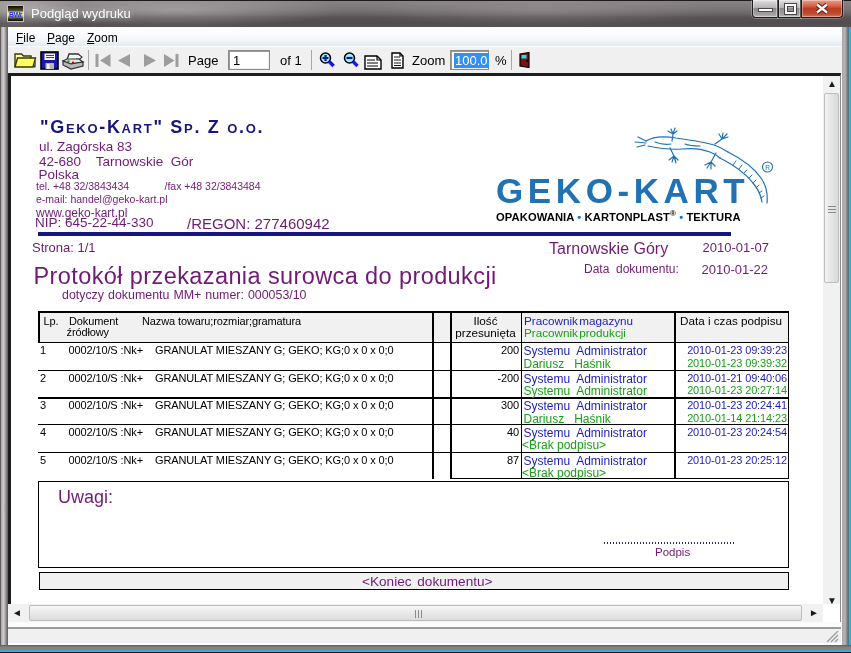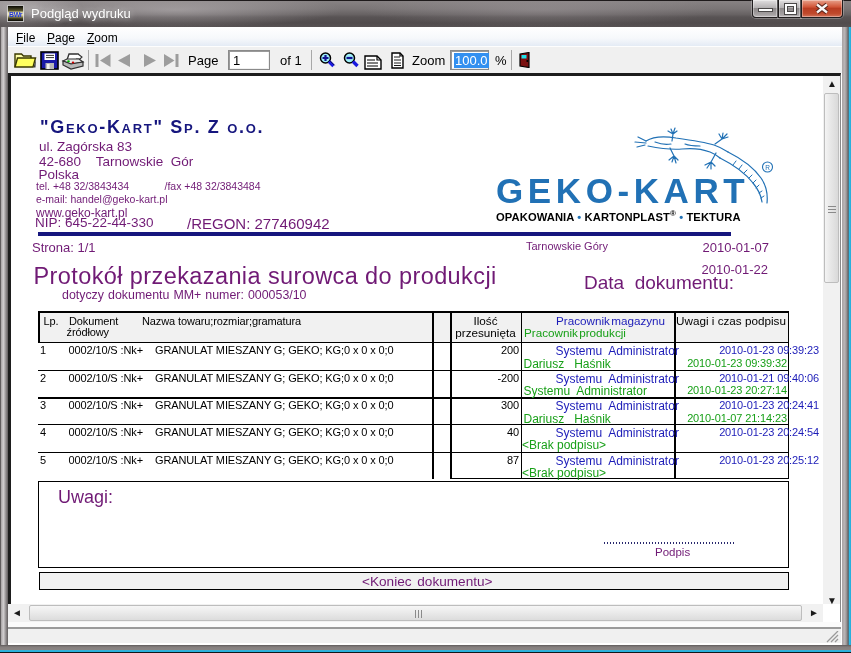--- a/index.html
+++ b/index.html
@@ -67,21 +67,21 @@
 #title { left:33.5px; top:262.5px; font-size:23.5px; letter-spacing:0.4px; }
 #dotyczy { left:62px; top:288px; font-size:12.4px; word-spacing:0.6px; }
 
 #logotext { left:496px; top:170.5px; font-size:35px; font-weight:bold; color:#2171b5; letter-spacing:4.6px; }
 #logosub { left:496px; top:208.5px; font-size:11.2px; font-weight:bold; letter-spacing:0.1px; }
 #logosub b { color:#2171b5; }
 
 .tline { position:absolute; background:#000; }
 .t { position:absolute; font-size:11px; white-space:pre; letter-spacing:-0.12px; }
 .t12 { position:absolute; font-size:11.7px; white-space:pre; }
-.blue { color:#1c1cb8;margin-left:32px; }
+.blue { color:#1c1cb8; }
 .green { color:#18a018; }
 .nm { font-size:12px; letter-spacing:0; }
 #thead { left:38px; top:311px; width:751px; height:31px; background:#f1f1f1; }
 
 #uwagi { left:38px; top:481px; width:751px; height:87px; border:1.5px solid #000; }
 #dots { left:604px; top:542px; width:131px; height:2px; background:repeating-linear-gradient(to right,#2a2a6e 0 1.2px,transparent 1.2px 3px); }
 #podpis { left:655px; top:546px; font-size:11.5px; }
 #koniec { left:39px; top:572px; width:750px; height:17.5px; background:#f1f1f1; border:1.5px solid #000; }
 #koniectext { left:362px; top:573.5px; font-size:13.6px; word-spacing:2px; }
 </style>
@@ -203,23 +203,23 @@
 <div class="abs doc addr13" style="left:39px;top:153.5px">42-680&nbsp;&nbsp;&nbsp; Tarnowskie&nbsp; Gór</div>
 <div class="abs doc addr13" style="left:38.5px;top:166.5px">Polska</div>
 <div class="abs doc addr10" style="left:36px;top:179.5px">tel. +48 32/3843434</div>
 <div class="abs doc addr10" style="left:164.5px;top:179.5px">/fax +48 32/3843484</div>
 <div class="abs doc addr10" style="left:36px;top:192.5px">e-mail: handel@geko-kart.pl</div>
 <div class="abs doc" style="left:36px;top:206px;font-size:12px">www.geko-kart.pl</div>
 <div class="abs doc" style="left:35px;top:215px;font-size:13.5px">NIP: 645-22-44-330</div>
 <div class="abs doc" style="left:187px;top:215px;font-size:15px">/REGON: 277460942</div>
 <div class="abs" id="rule1"></div>
 <div class="abs doc" style="left:32px;top:240px;font-size:13px">Strona: 1/1</div>
-<div class="abs doc" style="left:526px;top:240px;font-size:11px">Tarnowskie Góry</div>
+<div class="abs doc" style="left:549px;top:240px;font-size:16px">Tarnowskie Góry</div>
 <div class="abs doc" style="left:669px;top:240px;width:100px;text-align:right;font-size:13px">2010-01-07</div>
-<div class="abs doc" style="left:584px;top:272px;font-size:19px">Data&nbsp; dokumentu:</div>
+<div class="abs doc" style="left:584px;top:262px;font-size:12px">Data&nbsp; dokumentu:</div>
 <div class="abs doc" style="left:668px;top:261.5px;width:100px;text-align:right;font-size:13px">2010-01-22</div>
 <div class="abs doc" id="title">Protokół przekazania surowca do produkcji</div>
 <div class="abs doc" id="dotyczy">dotyczy dokumentu MM+ numer: 000053/10</div>
 
 <div class="abs" id="logotext">GEKO-KART</div>
 <div class="abs" id="logosub">OPAKOWANIA <b>•</b> KARTONPLAST<sup style="font-size:8px">®</sup> <b>•</b> TEKTURA</div>
 <svg class="abs" style="left:630px;top:115px" width="150" height="95" viewBox="0 0 150 95">
   <g stroke="#2171b5" fill="none" stroke-width="1.2" stroke-linecap="round">
     <path d="M16 26 L8 22 M16 28 L5 27 M15 30 L7 32"></path>
     <path d="M16 26 C24 21 34 21 46 23 C60 25 74 27 84 30 C90 32 95 35 98 37"></path>
@@ -253,21 +253,21 @@
 <div class="tline" style="left:787.5px;top:311px;width:1.5px;height:168px"></div>
 
 <div class="t" style="left:43.5px;top:314.5px">Lp.</div>
 <div class="t" style="left:69px;top:314.5px">Dokument</div>
 <div class="t" style="left:66.5px;top:326px">źródłowy</div>
 <div class="t" style="left:142px;top:314.5px">Nazwa towaru;rozmiar;gramatura</div>
 <div class="t12" style="left:450px;top:313.5px;width:71px;text-align:center">Ilość</div>
 <div class="t12" style="left:450px;top:326px;width:71px;text-align:center">przesunięta</div>
 <div class="t12 blue" style="left:524px;top:313.5px;word-spacing:-2px">Pracownik magazynu</div>
 <div class="t12 green" style="left:524px;top:326px;word-spacing:-2px">Pracownik produkcji</div>
-<div class="t12" style="left:674px;top:313.5px;width:114px;text-align:center">Uwagi i czas podpisu</div>
+<div class="t12" style="left:674px;top:313.5px;width:114px;text-align:center">Data i czas podpisu</div>
 
 <div class="t" style="left:40px;top:344.2px">1</div>
 <div class="t" style="left:68.5px;top:344.2px">0002/10/S :Nk+</div>
 <div class="t" style="left:155px;top:344.2px">GRANULAT MIESZANY G; GEKO; KG;0 x 0 x 0;0</div>
 <div class="t" style="left:450px;top:344.2px;width:69px;text-align:right">200</div>
 <div class="t blue nm" style="left:523.5px;top:344.2px">Systemu&nbsp; Administrator</div>
 <div class="t green nm" style="left:523.5px;top:356.5px">Dariusz&nbsp;&nbsp; Haśnik</div>
 <div class="t blue" style="left:674px;top:344.2px;width:113px;text-align:right">2010-01-23 09:39:23</div>
 <div class="t green" style="left:674px;top:356.5px;width:113px;text-align:right">2010-01-23 09:39:32</div>
 
@@ -280,21 +280,21 @@
 <div class="t blue" style="left:674px;top:371.7px;width:113px;text-align:right">2010-01-21 09:40:06</div>
 <div class="t green" style="left:674px;top:384px;width:113px;text-align:right">2010-01-23 20:27:14</div>
 
 <div class="t" style="left:40px;top:399.2px">3</div>
 <div class="t" style="left:68.5px;top:399.2px">0002/10/S :Nk+</div>
 <div class="t" style="left:155px;top:399.2px">GRANULAT MIESZANY G; GEKO; KG;0 x 0 x 0;0</div>
 <div class="t" style="left:450px;top:399.2px;width:69px;text-align:right">300</div>
 <div class="t blue nm" style="left:523.5px;top:399.2px">Systemu&nbsp; Administrator</div>
 <div class="t green nm" style="left:523.5px;top:411.5px">Dariusz&nbsp;&nbsp; Haśnik</div>
 <div class="t blue" style="left:674px;top:399.2px;width:113px;text-align:right">2010-01-23 20:24:41</div>
-<div class="t green" style="left:674px;top:411.5px;width:113px;text-align:right">2010-01-07 21:14:23</div>
+<div class="t green" style="left:674px;top:411.5px;width:113px;text-align:right">2010-01-14 21:14:23</div>
 
 <div class="t" style="left:40px;top:425.7px">4</div>
 <div class="t" style="left:68.5px;top:425.7px">0002/10/S :Nk+</div>
 <div class="t" style="left:155px;top:425.7px">GRANULAT MIESZANY G; GEKO; KG;0 x 0 x 0;0</div>
 <div class="t" style="left:450px;top:425.7px;width:69px;text-align:right">40</div>
 <div class="t blue nm" style="left:523.5px;top:425.7px">Systemu&nbsp; Administrator</div>
 <div class="t green nm" style="left:522px;top:438px">&lt;Brak podpisu&gt;</div>
 <div class="t blue" style="left:674px;top:425.7px;width:113px;text-align:right">2010-01-23 20:24:54</div>
 
 <div class="t" style="left:40px;top:453.7px">5</div>

